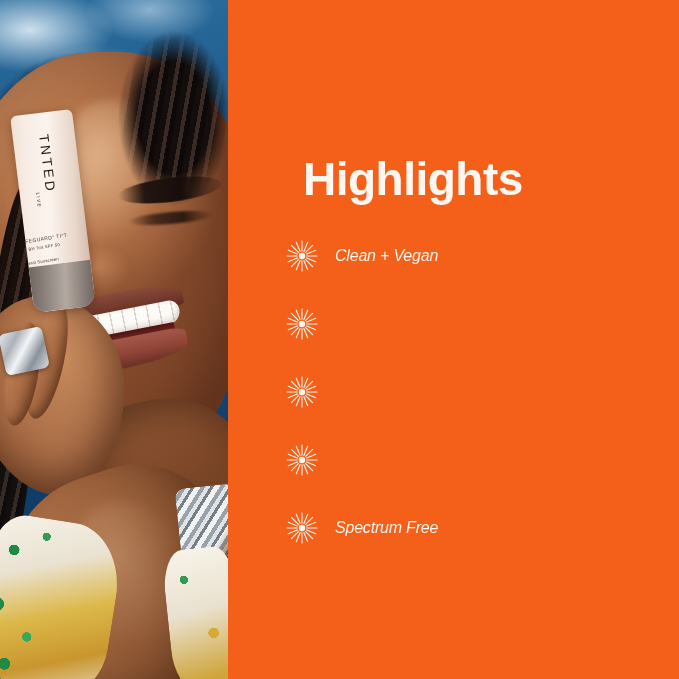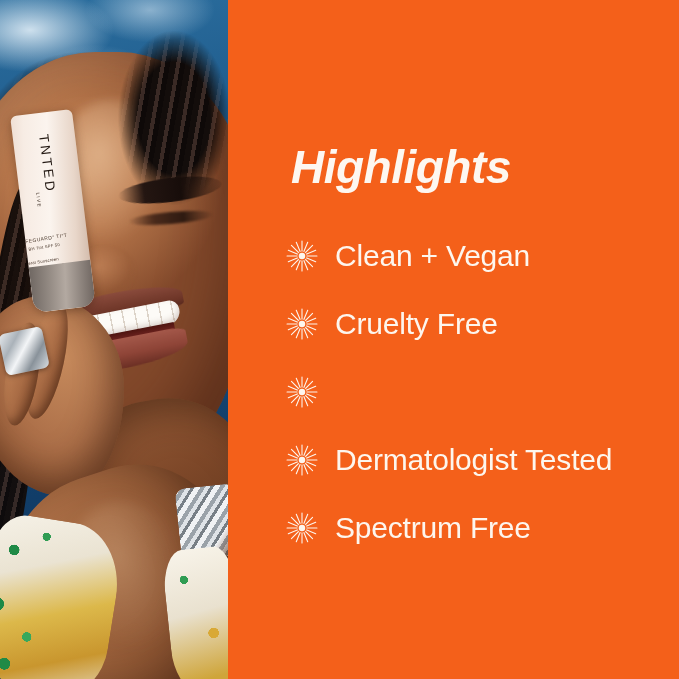--- a/index.html
+++ b/index.html
@@ -371,28 +371,27 @@
     height: 679px;
     background: var(--brand-orange, #f4601a);
     box-sizing: border-box;
     padding: 0 0 0 59px;
   }
 
   .headline {
     position: absolute;
     left: 59px;
     top: 140px;
-    margin: 4px;
+    margin: 16px;
     font-size: 46px;
     font-weight: bold;
     letter-spacing: -0.5px;
     color: #fdf7f0;
     font-family: "Liberation Sans", sans-serif;
     line-height: 1;
-    font-style: italic;
   }
 
   .highlight-list {
     position: absolute;
     left: 57px;
     top: 222px;
     margin: 0;
     padding: 0;
     list-style: none;
     width: 380px;
@@ -403,25 +402,26 @@
     height: 68px;
   }
   .burst-icon {
     flex: 0 0 34px;
     width: 34px;
     height: 34px;
     display: block;
     margin-right: 16px;
   }
   .item-label {
-    font-size: 30px;
+    font-size: 16px;
     color: #fdf6ee;
     letter-spacing: -0.2px;
     font-family: "Liberation Sans", sans-serif;
     white-space: nowrap;
+    font-style: italic;
   }
 </style>
 </head>
 <body>
 
 <div class="screenshot">
 
   <div class="photo-panel">
     <div class="sky"></div>
 
@@ -517,21 +517,20 @@
                 <line x1="50" y1="50" x2="9.7" y2="66.8"></line>
               <line x1="50" y1="50" x2="6" y2="50"></line>
                 <line x1="50" y1="50" x2="9.7" y2="33.2"></line>
               <line x1="50" y1="50" x2="18.9" y2="18.9"></line>
                 <line x1="50" y1="50" x2="33.2" y2="9.7"></line>
             </g>
             <circle cx="50" cy="50" r="13.5" fill="#f4601a"></circle>
             <circle cx="50" cy="50" r="9.5" fill="#fdf6ee"></circle>
           </svg>
         </span>
-        <span class="item-label">Cruelty Free</span>
       </li>
 
       <li class="highlight-item">
         <span class="burst-icon">
           <svg viewBox="0 0 100 100" width="34" height="34" aria-hidden="true">
             <g stroke="#fdf6ee" stroke-width="3.2" stroke-linecap="round">
               <line x1="50" y1="50" x2="50" y2="6"></line>
                 <line x1="50" y1="50" x2="66.8" y2="9.7"></line>
               <line x1="50" y1="50" x2="81.1" y2="18.9"></line>
                 <line x1="50" y1="50" x2="90.3" y2="33.2"></line>
@@ -572,21 +571,20 @@
                 <line x1="50" y1="50" x2="9.7" y2="66.8"></line>
               <line x1="50" y1="50" x2="6" y2="50"></line>
                 <line x1="50" y1="50" x2="9.7" y2="33.2"></line>
               <line x1="50" y1="50" x2="18.9" y2="18.9"></line>
                 <line x1="50" y1="50" x2="33.2" y2="9.7"></line>
             </g>
             <circle cx="50" cy="50" r="13.5" fill="#f4601a"></circle>
             <circle cx="50" cy="50" r="9.5" fill="#fdf6ee"></circle>
           </svg>
         </span>
-        <span class="item-label">Dermatologist Tested</span>
       </li>
 
       <li class="highlight-item">
         <span class="burst-icon">
           <svg viewBox="0 0 100 100" width="34" height="34" aria-hidden="true">
             <g stroke="#fdf6ee" stroke-width="3.2" stroke-linecap="round">
               <line x1="50" y1="50" x2="50" y2="6"></line>
                 <line x1="50" y1="50" x2="66.8" y2="9.7"></line>
               <line x1="50" y1="50" x2="81.1" y2="18.9"></line>
                 <line x1="50" y1="50" x2="90.3" y2="33.2"></line>

